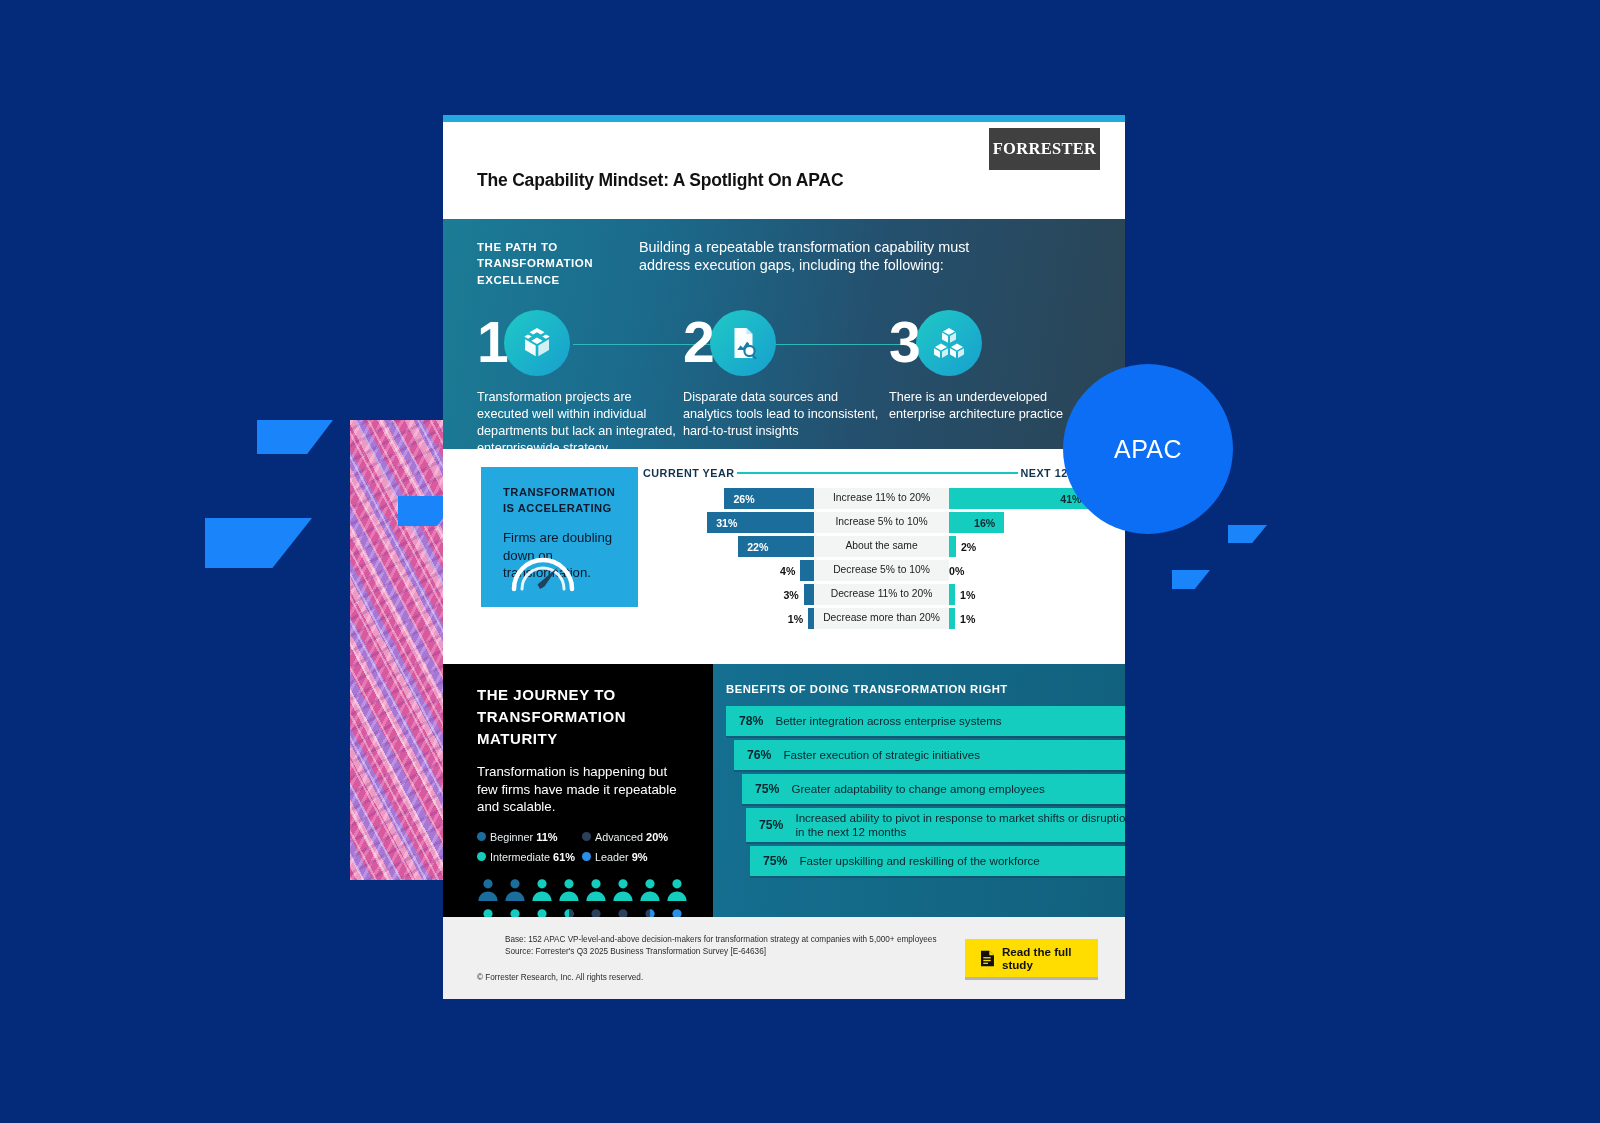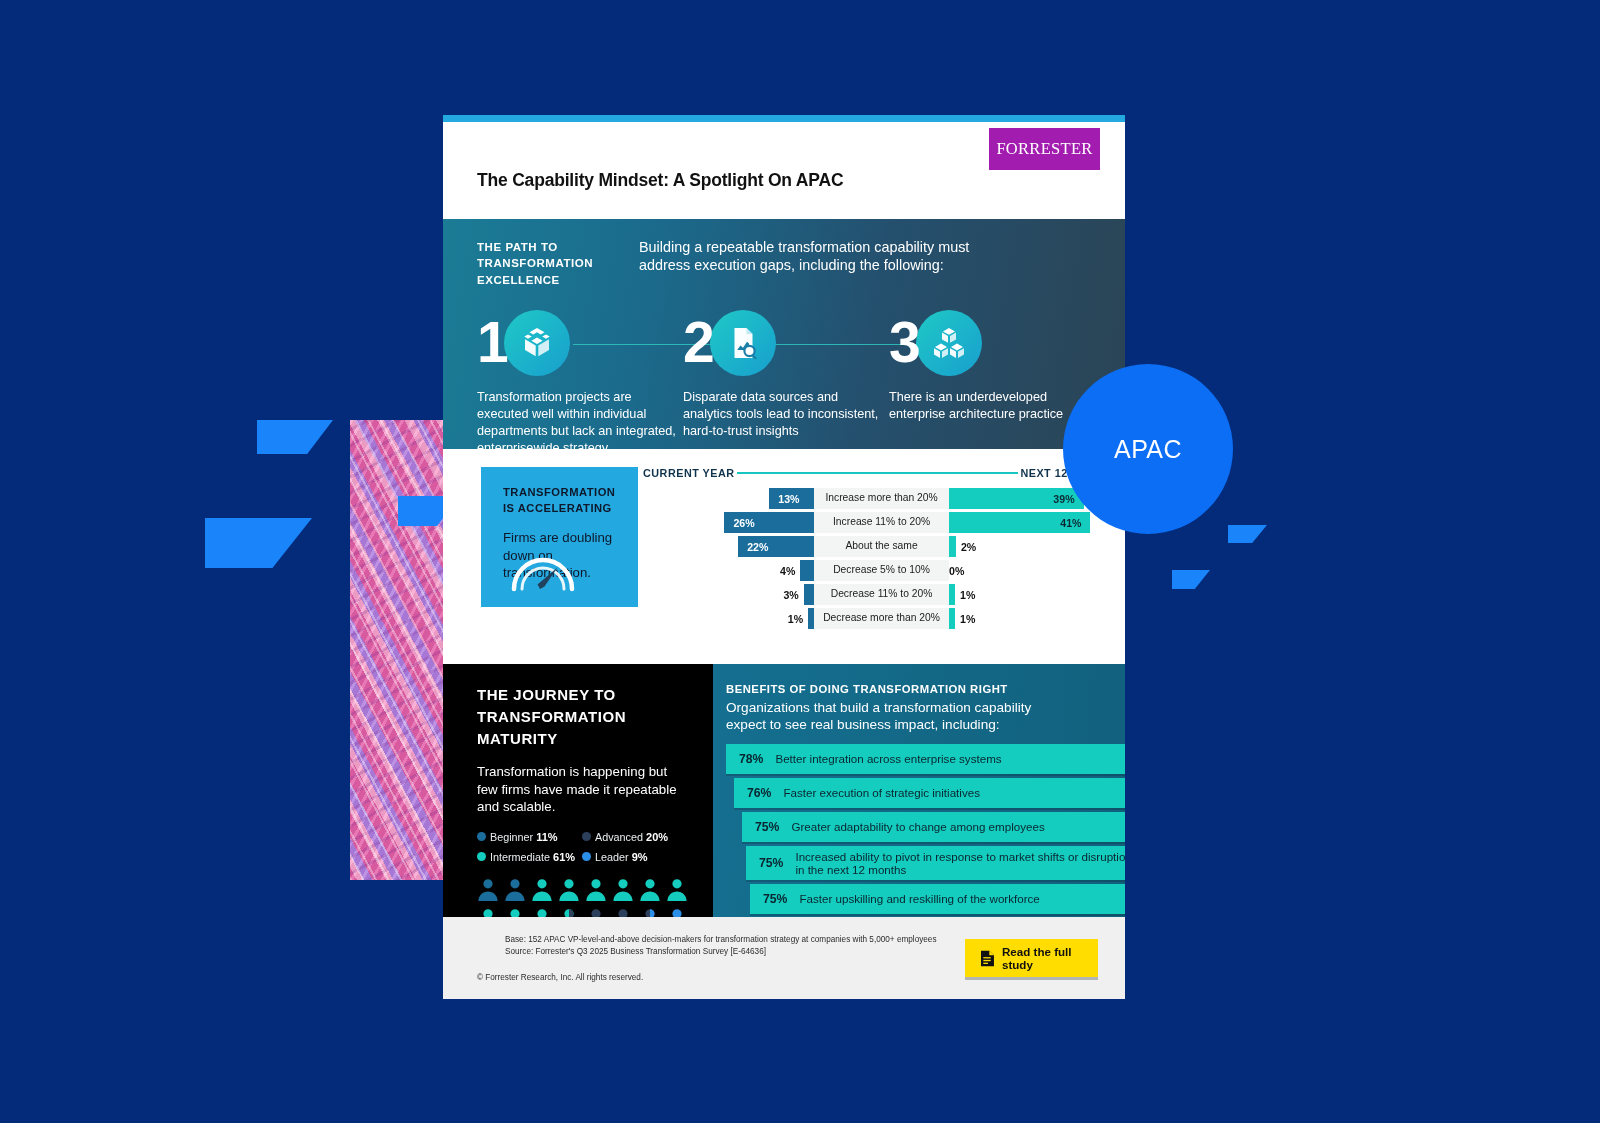--- a/index.html
+++ b/index.html
@@ -49,23 +49,23 @@
   .accentbar { height: 7px; background: #23a9e0; }
 
   
   .hdr { position: relative; height: 97px; background: #fff; }
   .hdr-title {
     position: absolute; left: 34px; top: 48px;
     font-size: 17.5px; font-weight: bold; color: #111; letter-spacing: -.2px;
   }
   .logo {
     position: absolute; right: 25px; top: 6px; width: 111px; height: 42px;
-    background: #a21caf; color: #fff; display: flex; align-items: center;
+    background: #404040; color: #fff; display: flex; align-items: center;
     justify-content: center; font-family: "Liberation Serif", serif;
-    font-size: 16.5px; font-weight: normal; letter-spacing: .3px;
+    font-size: 16.5px; font-weight: bold; letter-spacing: .3px;
   }
 
   
   .path {
     position: relative; padding: 19px 30px 14px 34px; height: 230px;
     background: linear-gradient(100deg, #1b7c96 0%, #1b6a8c 30%, #24506e 62%, #2b4455 100%);
     color: #fff;
   }
   .path-head { display: flex; gap: 12px; }
   .path-kicker {
@@ -274,41 +274,41 @@
 
       <div class="chart">
         <div class="chart-head">
           <span>CURRENT YEAR</span>
           <span class="rule"></span>
           <span>NEXT 12 MONTHS</span>
         </div>
         <div class="rows" id="chart-rows">
             <div class="row">
               <div class="left-side">
-                <div class="bar-l" style="width:44.85px">
-                  <span class="in-val">13%</span>
-                </div>
-              </div>
-              <div class="lbl-cell">Increase more than 20%</div>
-              <div class="right-side">
-                <div class="bar-r" style="width:134.55px">
-                  <span class="in-val">39%</span>
-                </div>
-              </div>
-            </div>
-            <div class="row">
-              <div class="left-side">
                 <div class="bar-l" style="width:89.7px">
                   <span class="in-val">26%</span>
                 </div>
               </div>
               <div class="lbl-cell">Increase 11% to 20%</div>
               <div class="right-side">
                 <div class="bar-r" style="width:141.45000000000002px">
                   <span class="in-val">41%</span>
+                </div>
+              </div>
+            </div>
+            <div class="row">
+              <div class="left-side">
+                <div class="bar-l" style="width:106.95px">
+                  <span class="in-val">31%</span>
+                </div>
+              </div>
+              <div class="lbl-cell">Increase 5% to 10%</div>
+              <div class="right-side">
+                <div class="bar-r" style="width:55.2px">
+                  <span class="in-val">16%</span>
                 </div>
               </div>
             </div>
             <div class="row">
               <div class="left-side">
                 <div class="bar-l" style="width:75.9px">
                   <span class="in-val">22%</span>
                 </div>
               </div>
               <div class="lbl-cell">About the same</div>
@@ -434,21 +434,20 @@
               <path d="M11 2.2a4.6 4.6 0 1 1 0 9.2 4.6 4.6 0 0 1 0-9.2zM1.4 24c0-5.4 4.3-9.6 9.6-9.6s9.6 4.2 9.6 9.6z" fill="#2b8fe8" clip-path="url(#clip14)"></path>
             </svg>
             <svg viewBox="0 0 22 26" class="pp">
               <path d="M11 2.2a4.6 4.6 0 1 1 0 9.2 4.6 4.6 0 0 1 0-9.2zM1.4 24c0-5.4 4.3-9.6 9.6-9.6s9.6 4.2 9.6 9.6z" fill="#2b8fe8"></path>
             </svg>
           </div>
       </div>
 
       <div class="benefits">
         <div class="b-kicker">BENEFITS OF DOING TRANSFORMATION RIGHT</div>
-        <div class="b-sub">Organizations that build a transformation capability expect to see real business impact, including:</div>
         <div class="b-list" id="benefits-list">
             <div class="b-item" style="margin-left: 0px; width: 400px;">
               <span class="b-pct">78%</span>
               <span class="b-txt">Better integration across enterprise systems</span>
             </div>
             <div class="b-item" style="margin-left: 8px; width: 398px;">
               <span class="b-pct">76%</span>
               <span class="b-txt">Faster execution of strategic initiatives</span>
             </div>
             <div class="b-item" style="margin-left: 16px; width: 396px;">

